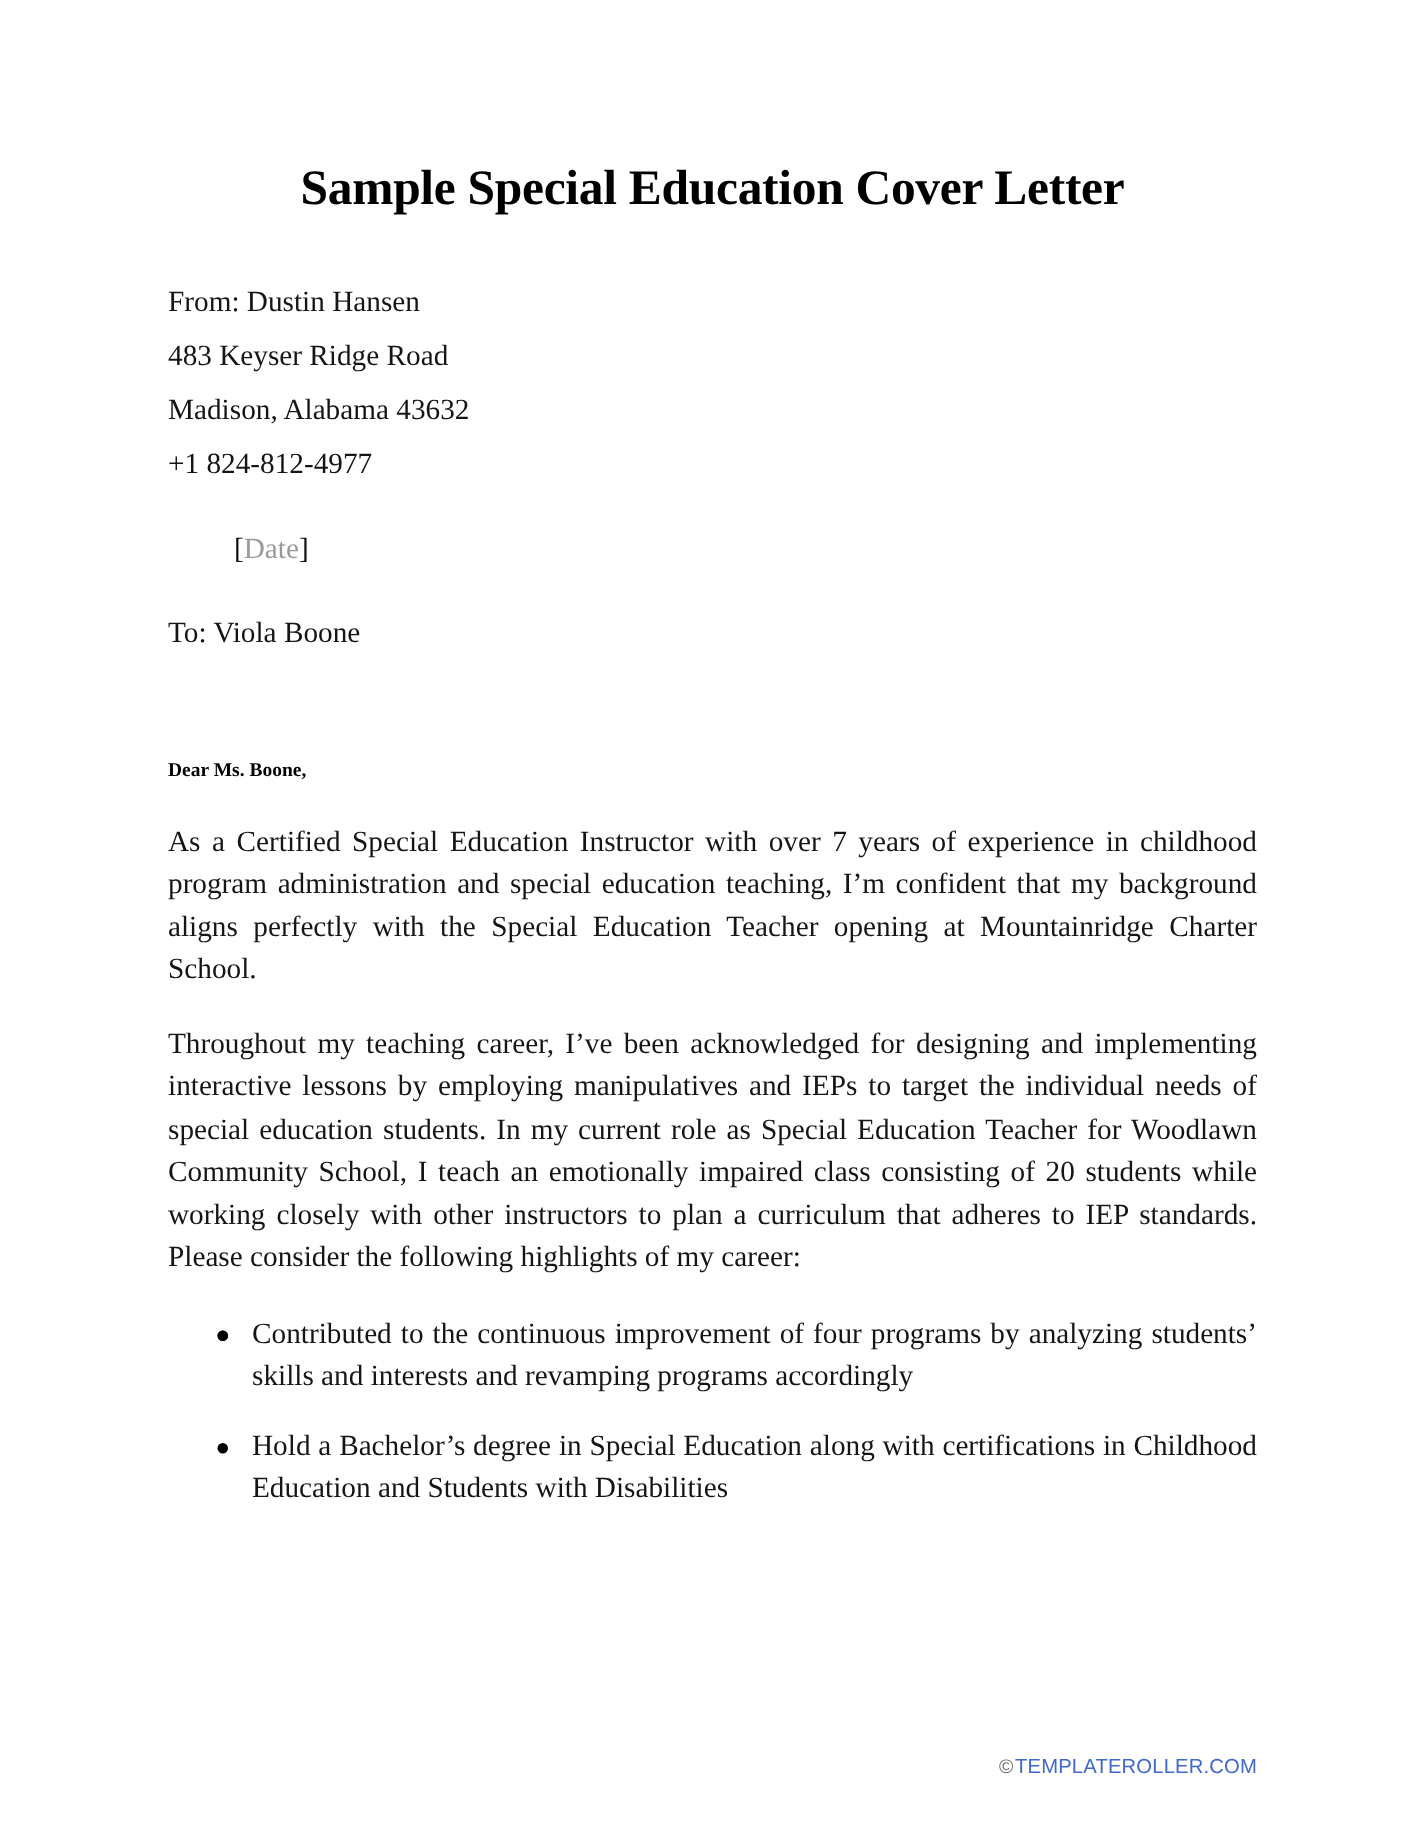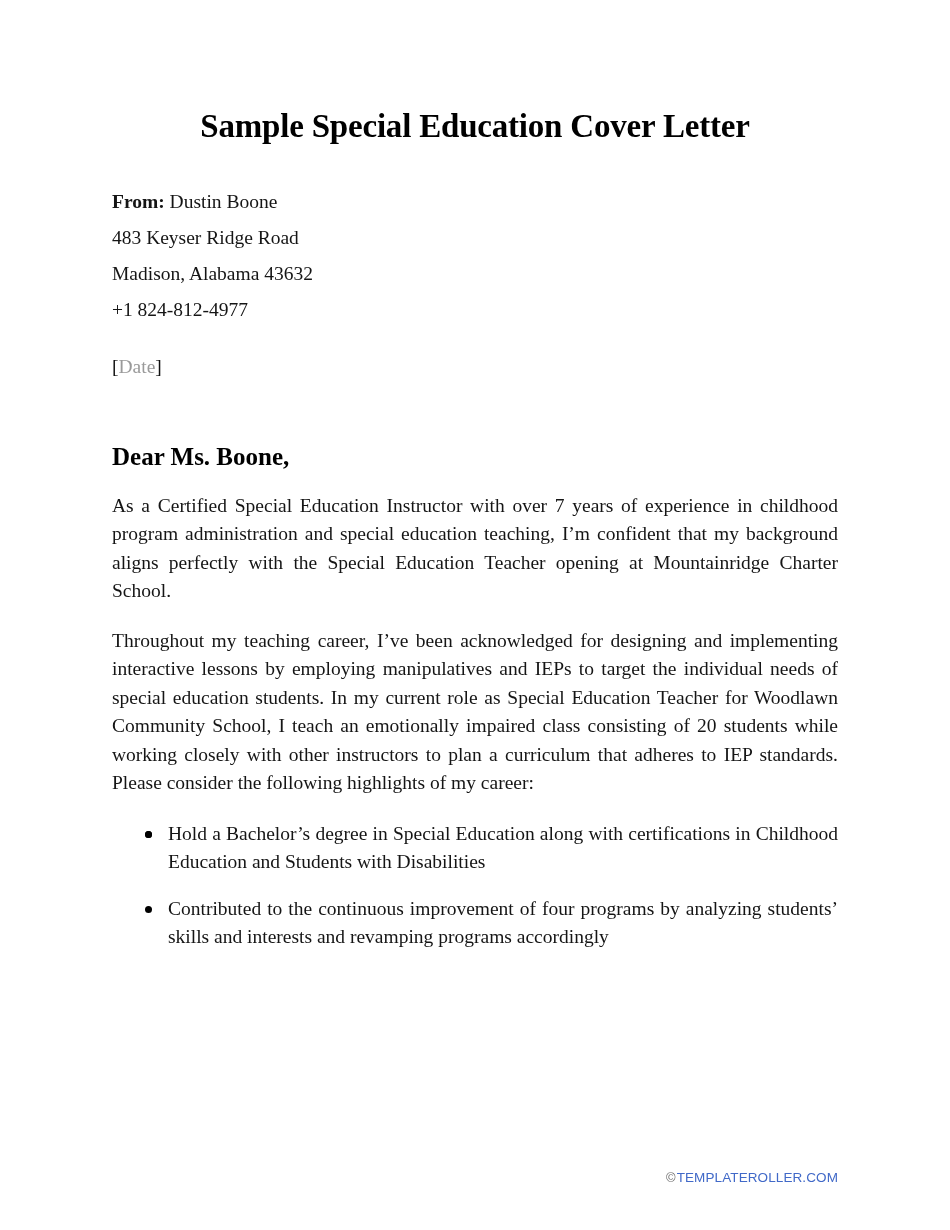--- a/index.html
+++ b/index.html
@@ -43,42 +43,43 @@
     margin-top: 38px;
   }
 
   .addr-line {
     font-size: 19.5px;
     line-height: 36px;
     color: #151515;
   }
 
   .addr-line .label {
-    font-weight: bold;
+    font-weight: normal;
   }
 
   .date-line {
     font-size: 19.5px;
     line-height: 36px;
     margin-top: 21px;
     color: #111111;
+    margin-left: 44px;
   }
 
   .date-line .placeholder {
     color: #9a9a9a;
   }
 
   .to-block {
     margin-top: 20px;
   }
 
   
   .salutation {
     margin-top: 58px;
-    font-size: 25px;
+    font-size: 13px;
     font-weight: bold;
     line-height: 28px;
     color: #000000;
   }
 
   
   .body-para {
     margin-top: 21px;
     font-size: 19.5px;
     line-height: 28.5px;
@@ -142,51 +143,55 @@
 
 <div class="page">
 
   <div class="content">
 
     <h1 class="doc-title">Sample Special Education Cover Letter</h1>
 
     <div class="addr-block">
       <div class="addr-line">
         <span class="label">From:</span>
-        <span>Dustin Boone</span>
+        <span>Dustin Hansen</span>
       </div>
       <div class="addr-line">483 Keyser Ridge Road</div>
       <div class="addr-line">Madison, Alabama 43632</div>
       <div class="addr-line">+1 824-812-4977</div>
     </div>
 
     <div class="date-line">
       <span>[</span><span class="placeholder">Date</span><span>]</span>
     </div>
 
     <div class="addr-block to-block">
+      <div class="addr-line">
+        <span class="label">To:</span>
+        <span>Viola Boone</span>
+      </div>
     </div>
 
     <div class="salutation">Dear Ms. Boone,</div>
 
     <p class="body-para">As a Certified Special Education Instructor with over 7 years of experience in childhood program administration and special education teaching, I’m confident that my background aligns perfectly with the Special Education Teacher opening at Mountainridge Charter School.</p>
 
     <p class="body-para">Throughout my teaching career, I’ve been acknowledged for designing and implementing interactive lessons by employing manipulatives and IEPs to target the individual needs of special education students. In my current role as Special Education Teacher for Woodlawn Community School, I teach an emotionally impaired class consisting of 20 students while working closely with other instructors to plan a curriculum that adheres to IEP standards. Please consider the following highlights of my career:</p>
 
     <ul class="bullet-list">
       <li class="bullet-item">
         <span class="bullet-dot"></span>
       </li>
       <li class="bullet-item">
         <span class="bullet-dot"></span>
-        <span>Hold a Bachelor’s degree in Special Education along with certifications in Childhood Education and Students with Disabilities</span>
+        <span>Contributed to the continuous improvement of four programs by analyzing students’ skills and interests and revamping programs accordingly</span>
       </li>
       <li class="bullet-item">
         <span class="bullet-dot"></span>
-        <span>Contributed to the continuous improvement of four programs by analyzing students’ skills and interests and revamping programs accordingly</span>
+        <span>Hold a Bachelor’s degree in Special Education along with certifications in Childhood Education and Students with Disabilities</span>
       </li>
     </ul>
 
   </div>
 
   <div class="footer-watermark">
     <span class="copy-mark">©</span><span>TEMPLATEROLLER.COM</span>
   </div>
 
 </div>

